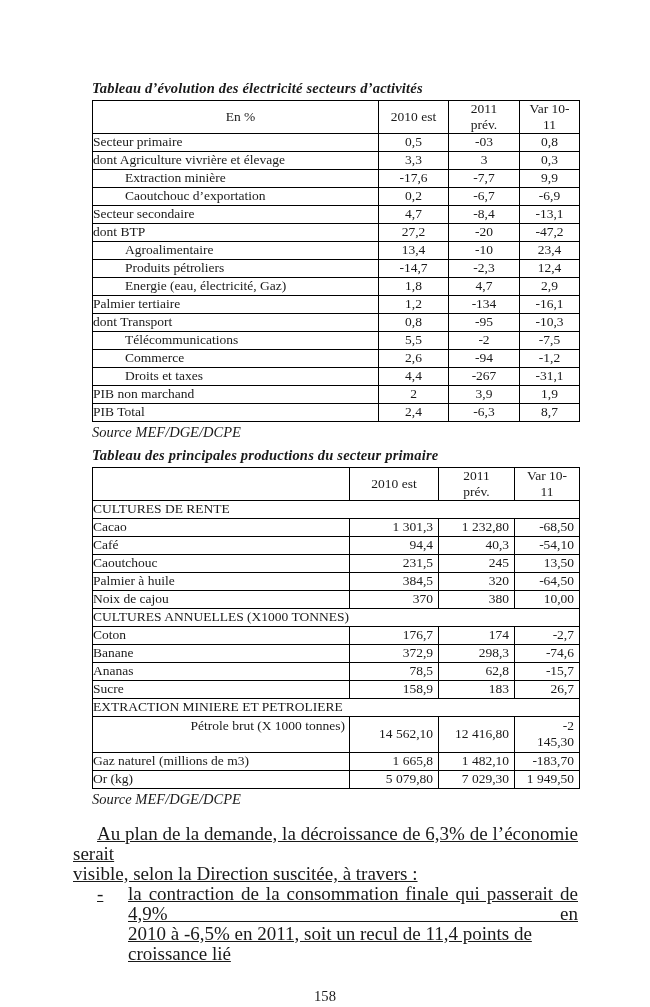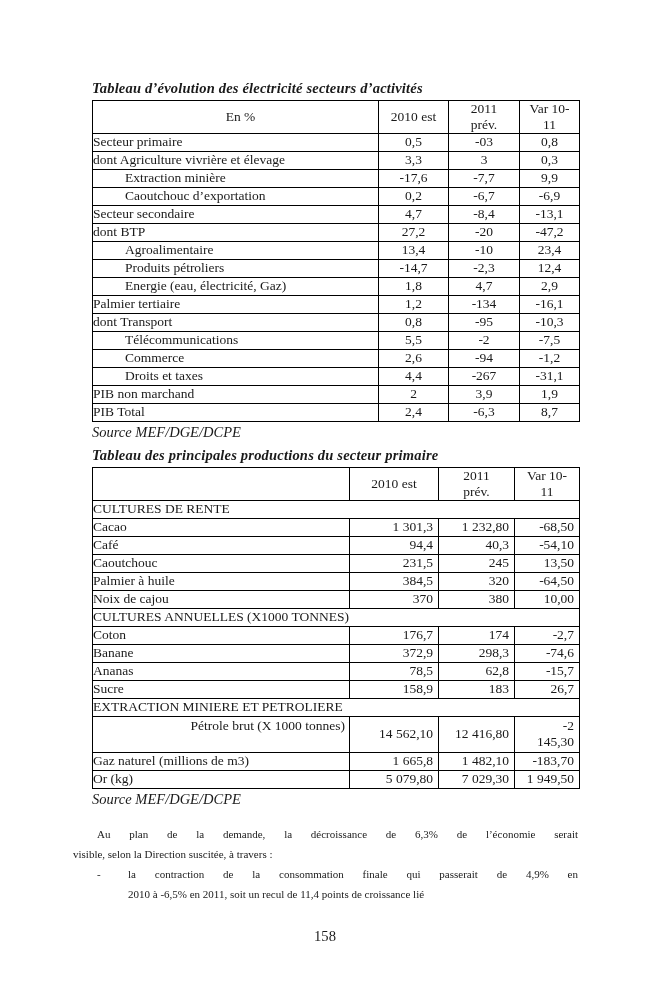--- a/index.html
+++ b/index.html
@@ -48,22 +48,23 @@
   tr.tall td.label { vertical-align: top; padding-top: 1px; }
 
   .source {
     margin: 2px 72px 0 92px;
     font-size: 14.5px;
     font-style: italic;
   }
 
   .bodytext {
     margin: 16px 72px 0 73px;
-    font-size: 11px;
+    font-size: 19px;
     line-height: 20px;
+    text-decoration: underline;
   }
   .jline { text-align: justify; text-align-last: justify; }
   .lline { text-align: left; }
   .indent1 { text-indent: 24px; }
   .bullet { display: flex; }
   .bullet-marker { width: 55px; padding-left: 24px; flex: none; }
   .bullet-body { flex: 1; }
 
   .page-number {
     margin-top: 24px;

